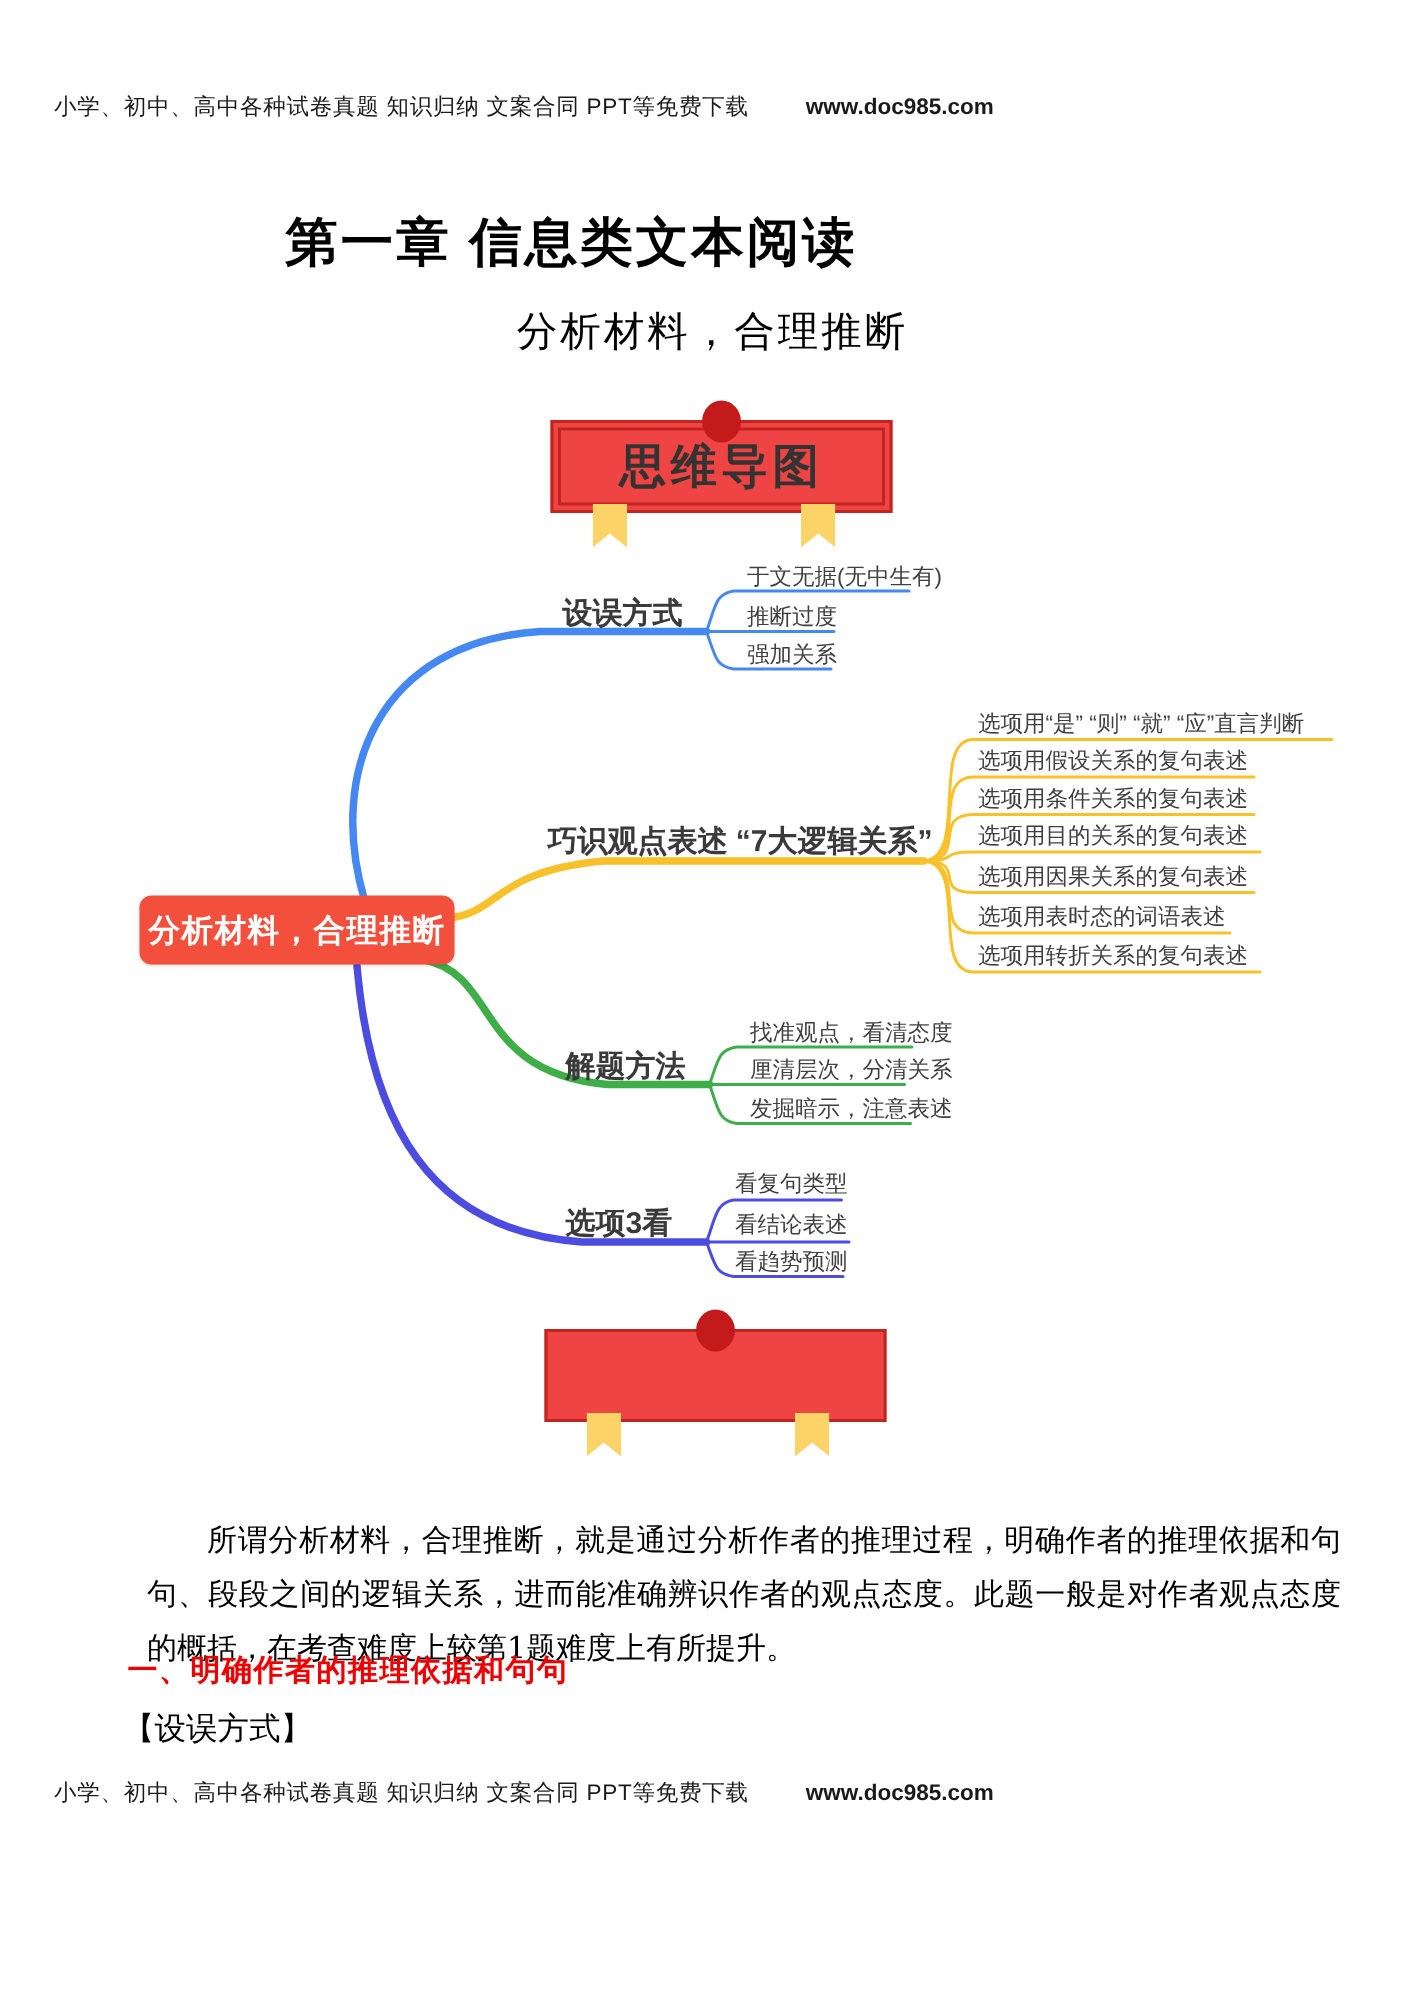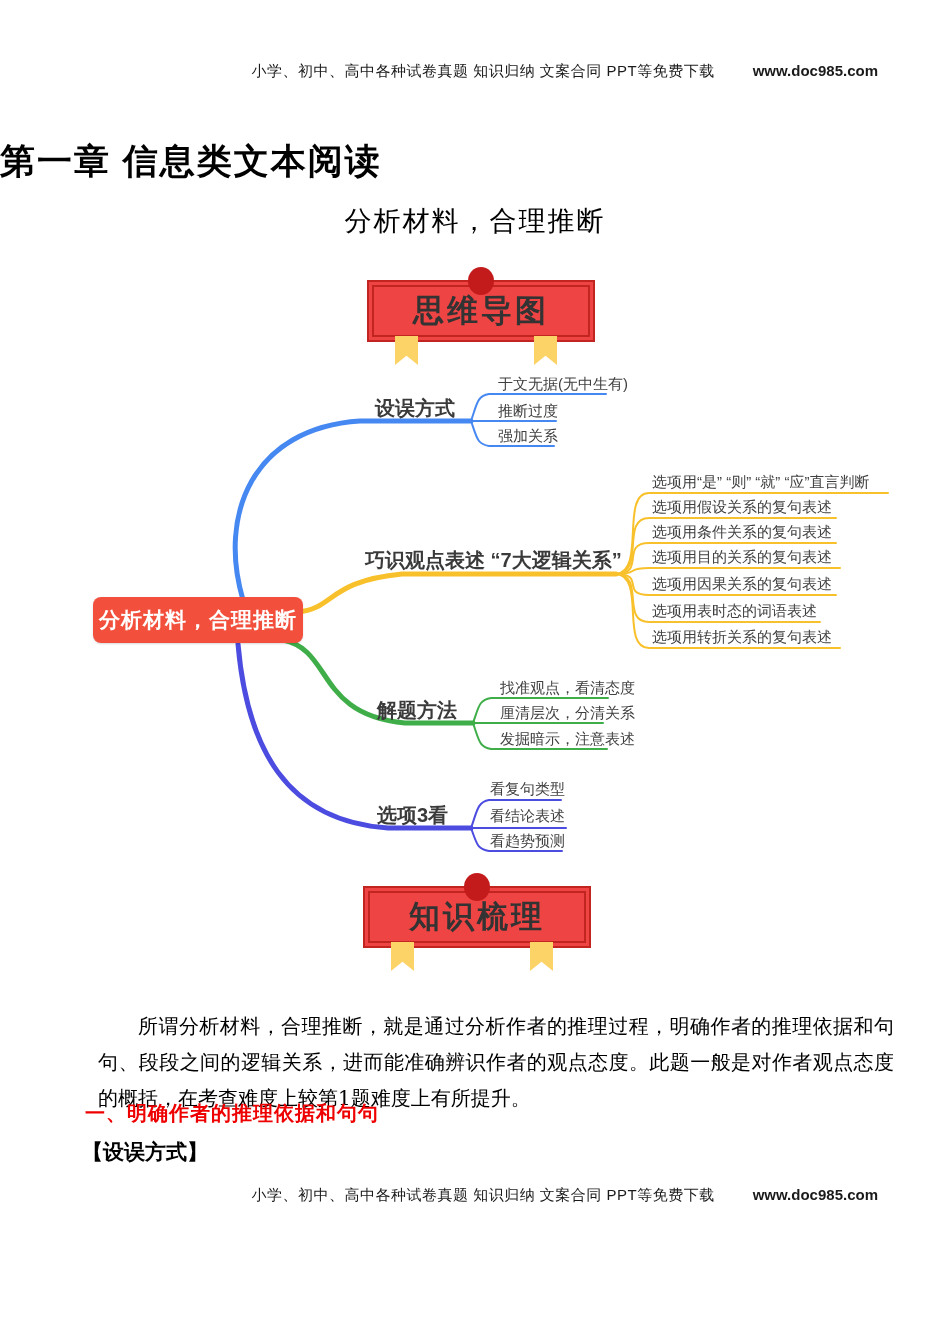--- a/index.html
+++ b/index.html
@@ -4,29 +4,29 @@
 <style>
   html,body{margin:0;padding:0;}
   body{
     width:950px;height:1344px;background:#ffffff;
     font-family:"Liberation Sans",sans-serif;color:#000;
     position:relative;overflow:hidden;
   }
   .abs{position:absolute;}
   
   .runhead,.runfoot{
-    width:878px;text-align:right;font-size:15px;color:#1a1a1a;
-    font-family:"Liberation Sans",sans-serif;letter-spacing:.5px;
+    width:878px;text-align:left;font-size:15px;color:#1a1a1a;
+    font-family:"Liberation Sans",sans-serif;letter-spacing:.5px;padding-left:36px;
   }
   .runhead{top:62px;}
   .runfoot{top:1186px;}
   .runurl{font-weight:bold;margin-left:38px;letter-spacing:0;}
   
   .title{
-    width:762px;top:138px;margin:0;
+    width:762px;top:138px;text-align:center;margin:0;
     font-size:35px;font-weight:600;letter-spacing:2px;color:#000;
   }
   .subtitle{
     width:950px;top:203px;text-align:center;margin:0;
     font-size:27px;font-weight:500;letter-spacing:2px;color:#000;
   }
   
   .banner{
     width:228px;height:62px;background:#ef4444;
     border:2px solid #c2241f;box-sizing:border-box;
@@ -58,21 +58,21 @@
   }
   text.branch-label{font:bold 20px "Liberation Sans",sans-serif;fill:#3a3a3a;}
   text.leaf-label{font:15px "Liberation Sans",sans-serif;fill:#3f3f3f;}
   
   .para{
     left:82px;top:992px;width:796px;margin:16px;
     font-family:"DejaVu Serif","Liberation Serif",serif;
     font-size:20px;line-height:36px;text-align:justify;text-indent:2em;color:#000;
   }
   .h-red{left:85px;top:1100px;font-size:20px;font-weight:bold;color:#ee0000;letter-spacing:1px;}
-  .h-black{left:82px;top:1138px;font-size:21px;font-weight:bold;color:#000;}
+  .h-black{left:82px;top:1138px;font-size:21px;font-weight:normal;color:#000;}
 </style>
 </head>
 <body>
 
 <div class="abs runhead">
   <span>小学、初中、高中各种试卷真题  知识归纳  文案合同  PPT等免费下载</span><span class="runurl">www.doc985.com</span>
 </div>
 
 <h1 class="abs title">第一章 信息类文本阅读</h1>
 <h2 class="abs subtitle">分析材料，合理推断</h2>
@@ -138,23 +138,20 @@
   <text class="branch-label" x="377" y="462">选项3看</text>
   <text class="leaf-label" x="490" y="434">看复句类型</text>
   <text class="leaf-label" x="490" y="461">看结论表述</text>
   <text class="leaf-label" x="490" y="486">看趋势预测</text>
 </svg>
 
 <div class="abs center-node">分析材料，合理推断</div>
 
 <div class="abs banner" style="left:363px;top:886px;">
   <span class="banner-circle"></span>
-  <div class="banner-inner">
-    <span class="banner-label">知识梳理</span>
-  </div>
   <span class="ribbon ribbon-l"></span>
   <span class="ribbon ribbon-r"></span>
 </div>
 
 <p class="abs para">所谓分析材料，合理推断，就是通过分析作者的推理过程，明确作者的推理依据和句句、段段之间的逻辑关系，进而能准确辨识作者的观点态度。此题一般是对作者观点态度的概括，在考查难度上较第1题难度上有所提升。</p>
 <div class="abs h-red">一、明确作者的推理依据和句句</div>
 <div class="abs h-black">【设误方式】</div>
 
 <div class="abs runfoot">
   <span>小学、初中、高中各种试卷真题  知识归纳  文案合同  PPT等免费下载</span><span class="runurl">www.doc985.com</span>

